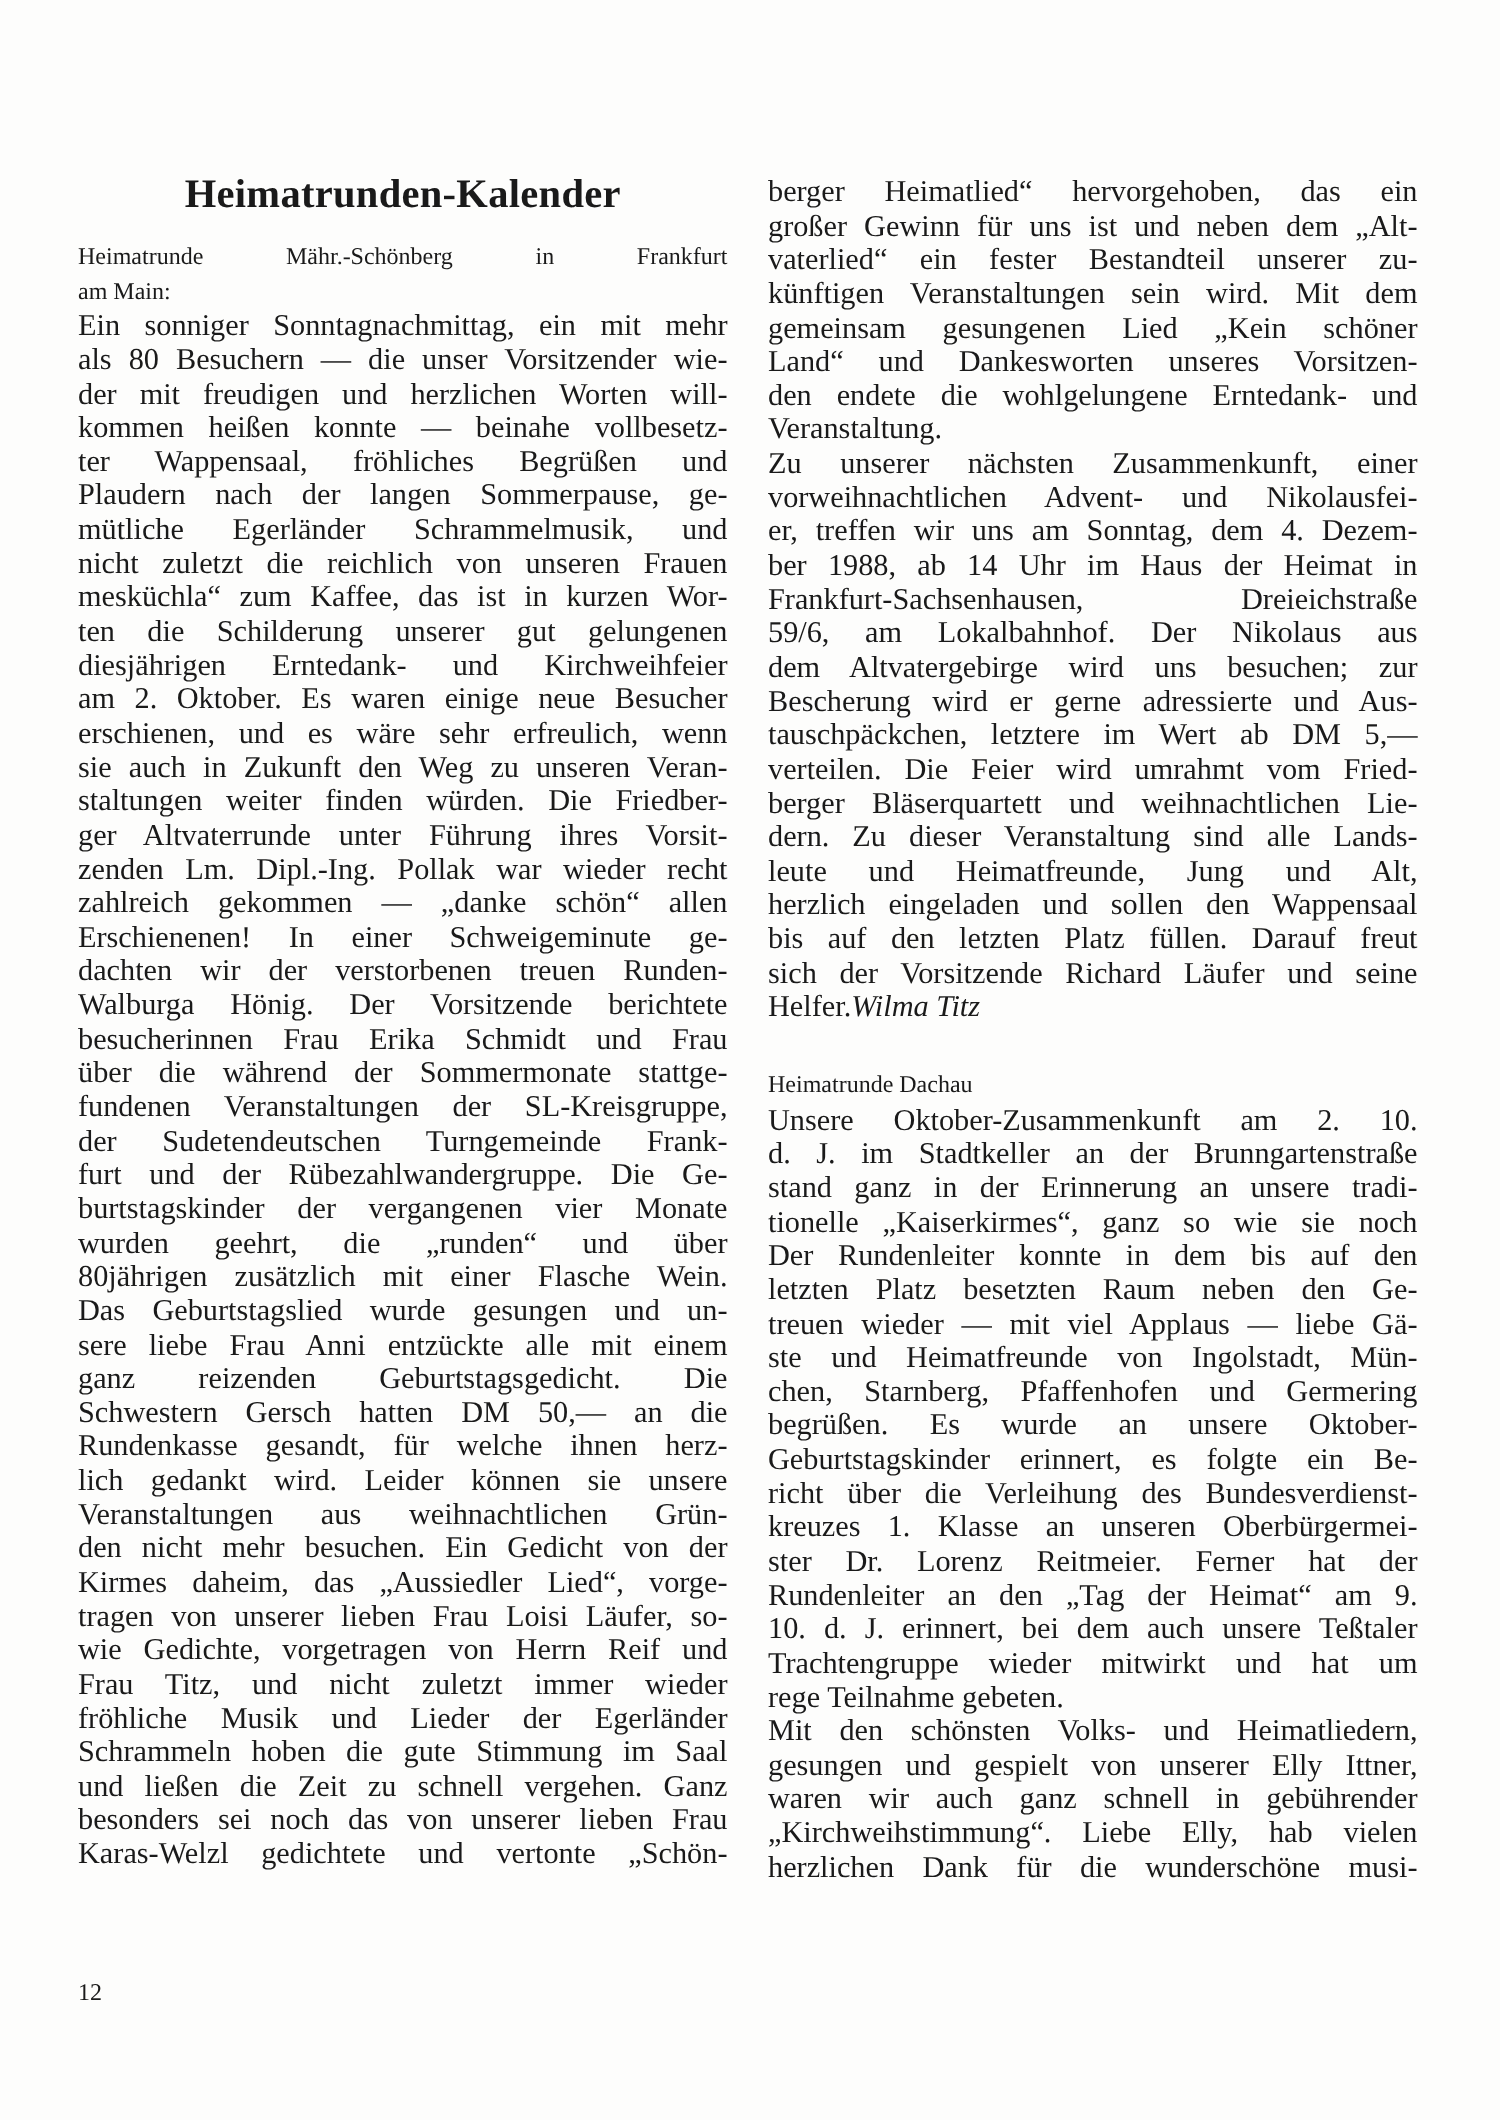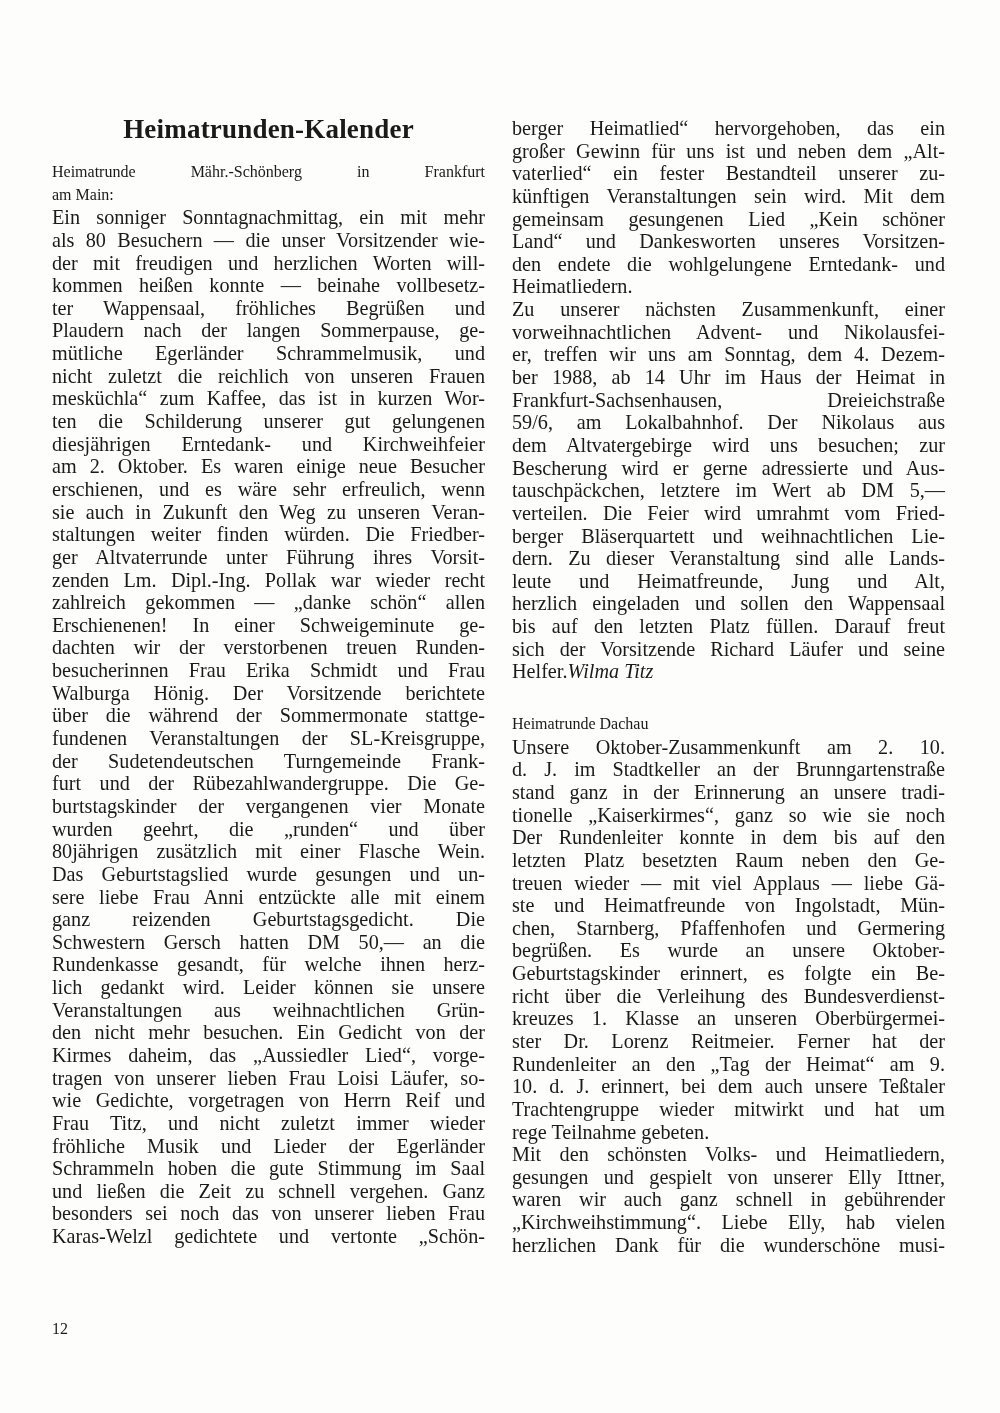--- a/index.html
+++ b/index.html
@@ -106,22 +106,22 @@
       <span class="line">diesjährigen Erntedank- und Kirchweihfeier</span>
       <span class="line">am 2. Oktober. Es waren einige neue Besucher</span>
       <span class="line">erschienen, und es wäre sehr erfreulich, wenn</span>
       <span class="line">sie auch in Zukunft den Weg zu unseren Veran-</span>
       <span class="line">staltungen weiter finden würden. Die Friedber-</span>
       <span class="line">ger Altvaterrunde unter Führung ihres Vorsit-</span>
       <span class="line">zenden Lm. Dipl.-Ing. Pollak war wieder recht</span>
       <span class="line">zahlreich gekommen — „danke schön“ allen</span>
       <span class="line">Erschienenen! In einer Schweigeminute ge-</span>
       <span class="line">dachten wir der verstorbenen treuen Runden-</span>
+      <span class="line">Walburga Hönig. Der Vorsitzende berichtete</span>
       <span class="line">besucherinnen Frau Erika Schmidt und Frau</span>
-      <span class="line">Walburga Hönig. Der Vorsitzende berichtete</span>
       <span class="line">über die während der Sommermonate stattge-</span>
       <span class="line">fundenen Veranstaltungen der SL-Kreisgruppe,</span>
       <span class="line">der Sudetendeutschen Turngemeinde Frank-</span>
       <span class="line">furt und der Rübezahlwandergruppe. Die Ge-</span>
       <span class="line">burtstagskinder der vergangenen vier Monate</span>
       <span class="line">wurden geehrt, die „runden“ und über</span>
       <span class="line">80jährigen zusätzlich mit einer Flasche Wein.</span>
       <span class="line">Das Geburtstagslied wurde gesungen und un-</span>
       <span class="line">sere liebe Frau Anni entzückte alle mit einem</span>
       <span class="line">ganz reizenden Geburtstagsgedicht. Die</span>
@@ -144,21 +144,21 @@
 
   <div class="col col-right">
     <div>
       <span class="line">berger Heimatlied“ hervorgehoben, das ein</span>
       <span class="line">großer Gewinn für uns ist und neben dem „Alt-</span>
       <span class="line">vaterlied“ ein fester Bestandteil unserer zu-</span>
       <span class="line">künftigen Veranstaltungen sein wird. Mit dem</span>
       <span class="line">gemeinsam gesungenen Lied „Kein schöner</span>
       <span class="line">Land“ und Dankesworten unseres Vorsitzen-</span>
       <span class="line">den endete die wohlgelungene Erntedank- und</span>
-      <span class="line last">Heimatliedern.</span>
+      <span class="line last">Veranstaltung.</span>
     </div>
 
     <div>
       <span class="line">Zu unserer nächsten Zusammenkunft, einer</span>
       <span class="line">vorweihnachtlichen Advent- und Nikolausfei-</span>
       <span class="line">er, treffen wir uns am Sonntag, dem 4. Dezem-</span>
       <span class="line">ber 1988, ab 14 Uhr im Haus der Heimat in</span>
       <span class="line">Frankfurt-Sachsenhausen, Dreieichstraße</span>
       <span class="line">59/6, am Lokalbahnhof. Der Nikolaus aus</span>
       <span class="line">dem Altvatergebirge wird uns besuchen; zur</span>

